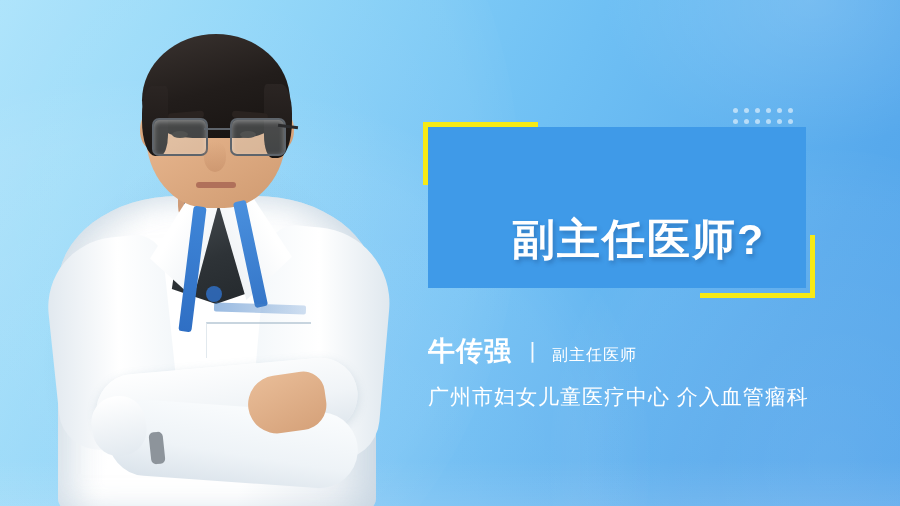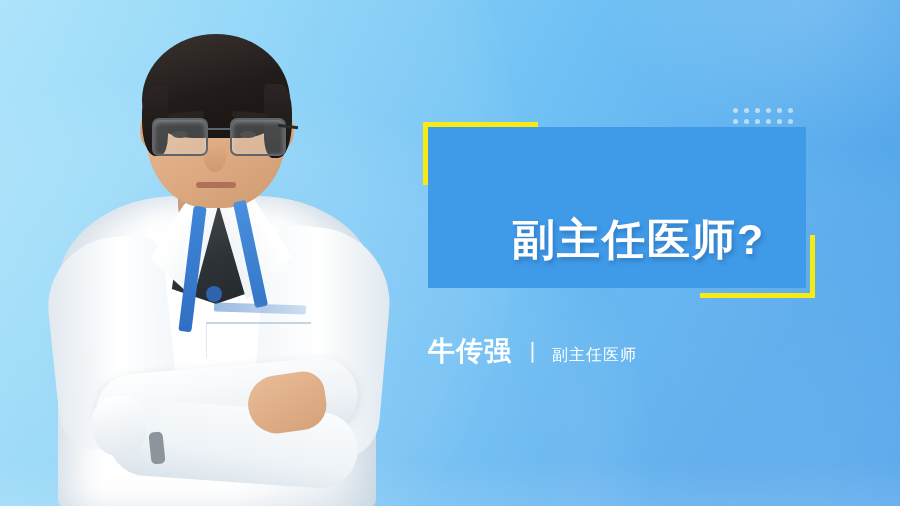--- a/index.html
+++ b/index.html
@@ -456,14 +456,15 @@
   <div class="bracket bracket-tl"></div>
   <div class="bracket bracket-br"></div>
 
   <div class="title-line title-2">副主任医师?</div>
 
   <div class="credit-name-row">
     <span class="credit-name">牛传强</span>
     <span class="credit-sep">丨</span>
     <span class="credit-role">副主任医师</span>
   </div>
+  <div class="credit-org">广州市妇女儿童医疗中心 介入血管瘤科</div>
 
 </div>
 
 </body></html>

